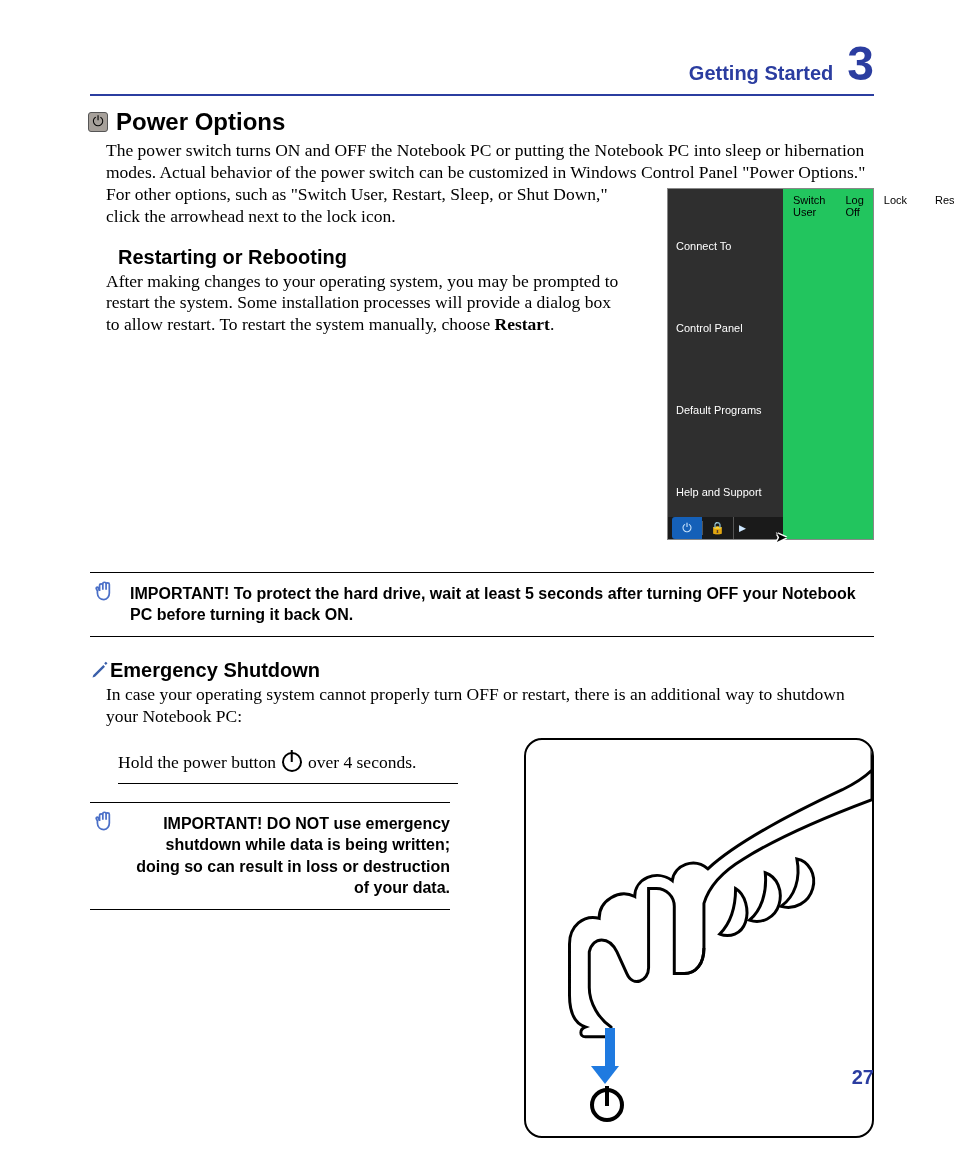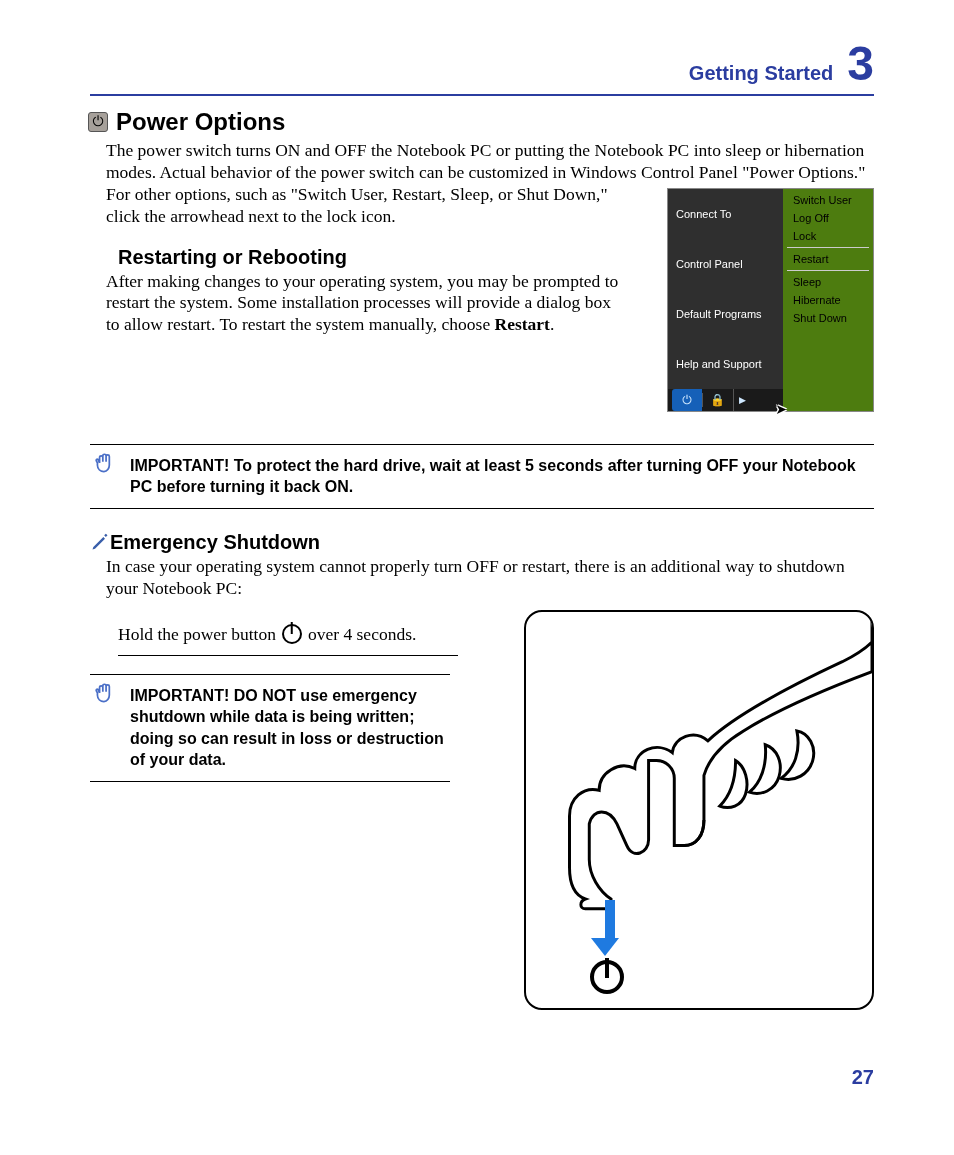--- a/index.html
+++ b/index.html
@@ -72,21 +72,21 @@
     border: 1px solid #888;
     background: #fff;
   }
   .menu-left {
     background: #2f2f2f;
     color: #fff;
     width: 115px;
     display: flex;
     flex-direction: column;
   }
-  .menu-left .itm { padding: 19px 8px; }
+  .menu-left .itm { padding: 19px 8px; margin-top: 32px; }
   .menu-left .toolbar {
     background: #1a1a1a;
     display: flex;
     align-items: center;
     height: 22px;
     gap: 0;
   }
   .tb-btn {
     flex: 0 0 30px;
     height: 100%;
@@ -100,25 +100,24 @@
   .tb-sep { width: 1px; height: 14px; background: #555; }
   .tb-lock { }
   .tb-arrow { flex: 0 0 18px; font-size: 9px; border-left:1px solid #555;}
   .cursor {
     position: absolute;
     font-size: 14px;
     color: #000;
     text-shadow: -1px -1px 0 #fff,1px -1px 0 #fff,-1px 1px 0 #fff,1px 1px 0 #fff;
   }
   .menu-right {
-    background: #4d7c0f;
+    background: #22c55e;
     color: #000;
     width: 90px;
     display: flex;
-    flex-direction: column;
     padding: 2px 0;
   }
   .menu-right .itm { padding: 3px 10px; }
   .menu-right .sep { height: 1px; background: #ccc; margin: 2px 4px; }
   .h2 {
     font-family: Arial, Helvetica, sans-serif;
     font-weight: bold;
     font-size: 20px;
     margin: 18px 0 2px 28px;
   }
@@ -191,20 +190,21 @@
     background: #000;
     transform: translateX(-50%);
   }
   .power-symbol.big {
     width: 34px; height: 34px; border-width: 4px;
   }
   .power-symbol.big::before { width: 4px; height: 20px; top: -6px; }
   .important.narrow {
     width: 360px;
     margin-left: 0;
+    text-align: right;
   }
   .page-num {
     position: absolute;
     bottom: 66px;
     right: 80px;
     font-family: Arial, Helvetica, sans-serif;
     font-weight: bold;
     color: #2b3da0;
     font-size: 20px;
   }

